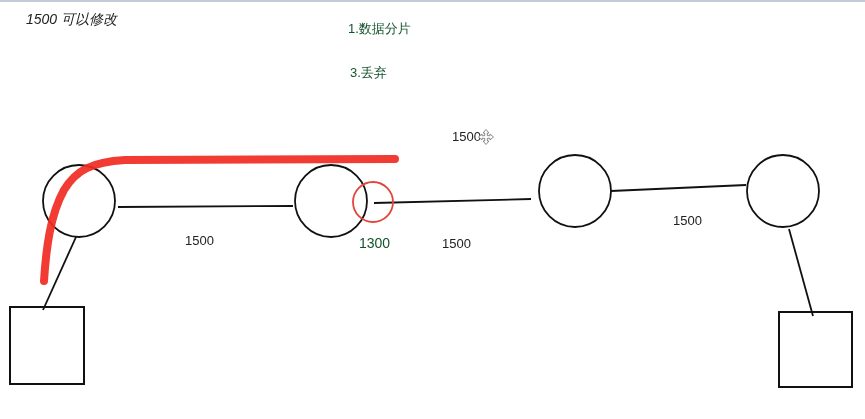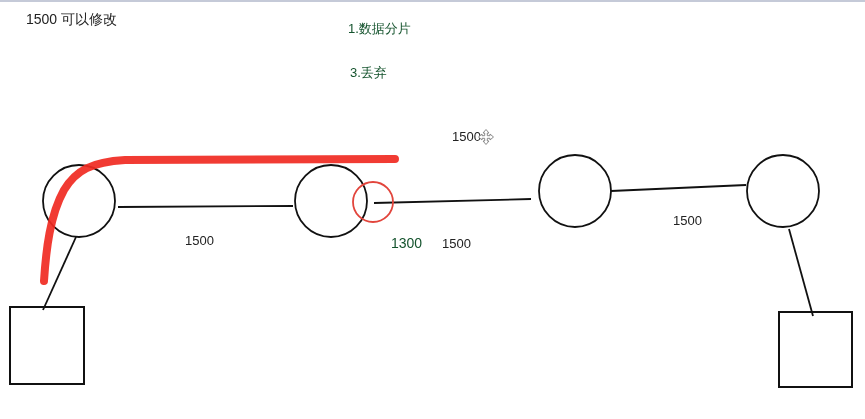--- a/index.html
+++ b/index.html
@@ -31,26 +31,27 @@
       color: #222222;
       white-space: nowrap;
       line-height: 1;
     }
     .label.red {
       color: #14532d;
     }
     .note-title {
       left: 26px; top: 12px;
       font-size: 14px;
+      font-style: italic;
     }
     .note-1 { left: 348px; top: 22px; }
     .note-2 { left: 350px; top: 66px; }
     .edge-label-top { left: 452px; top: 130px; }
     .edge-label-1 { left: 185px; top: 234px; }
-    .edge-label-1300 { left: 359px; top: 236px; font-size: 14px; margin-left: 32px; }
+    .edge-label-1300 { left: 359px; top: 236px; font-size: 14px; }
     .edge-label-2 { left: 442px; top: 237px; }
     .edge-label-3 { left: 673px; top: 214px; }
     .move-cursor {
       position: absolute;
       left: 478px; top: 129px;
       width: 16px; height: 16px;
     }
   </style>
 </head>
 <body>

